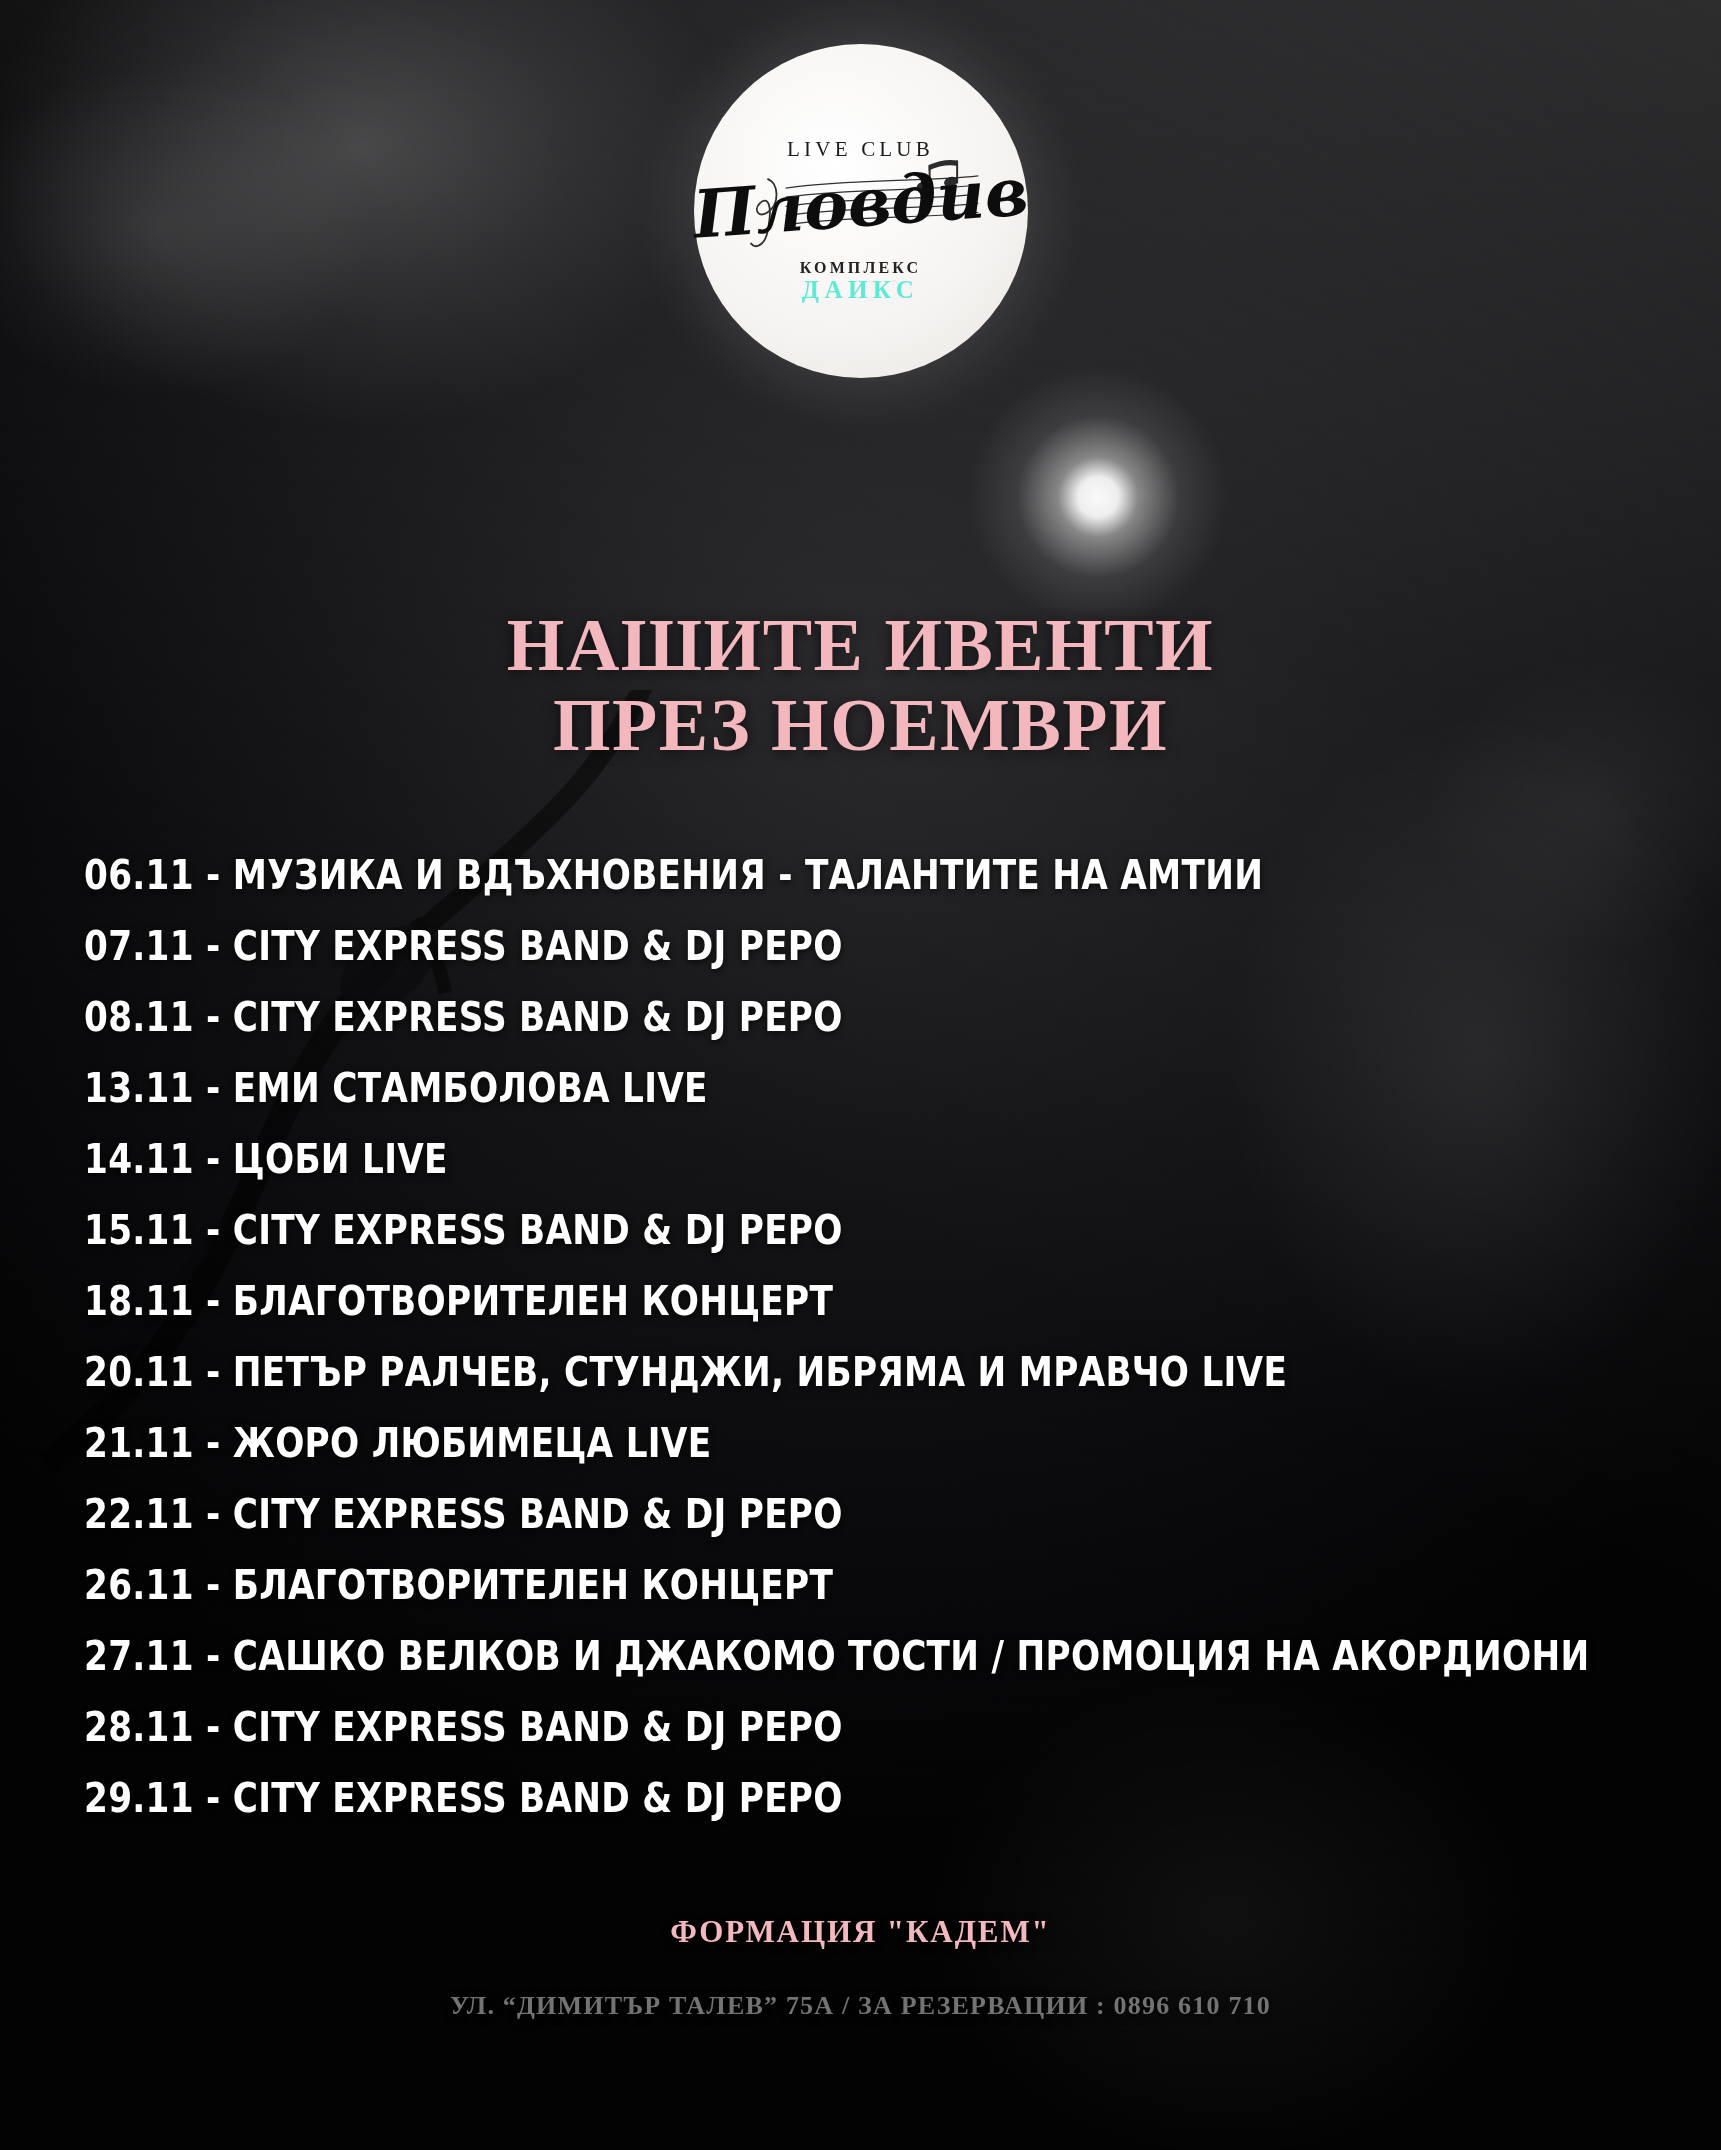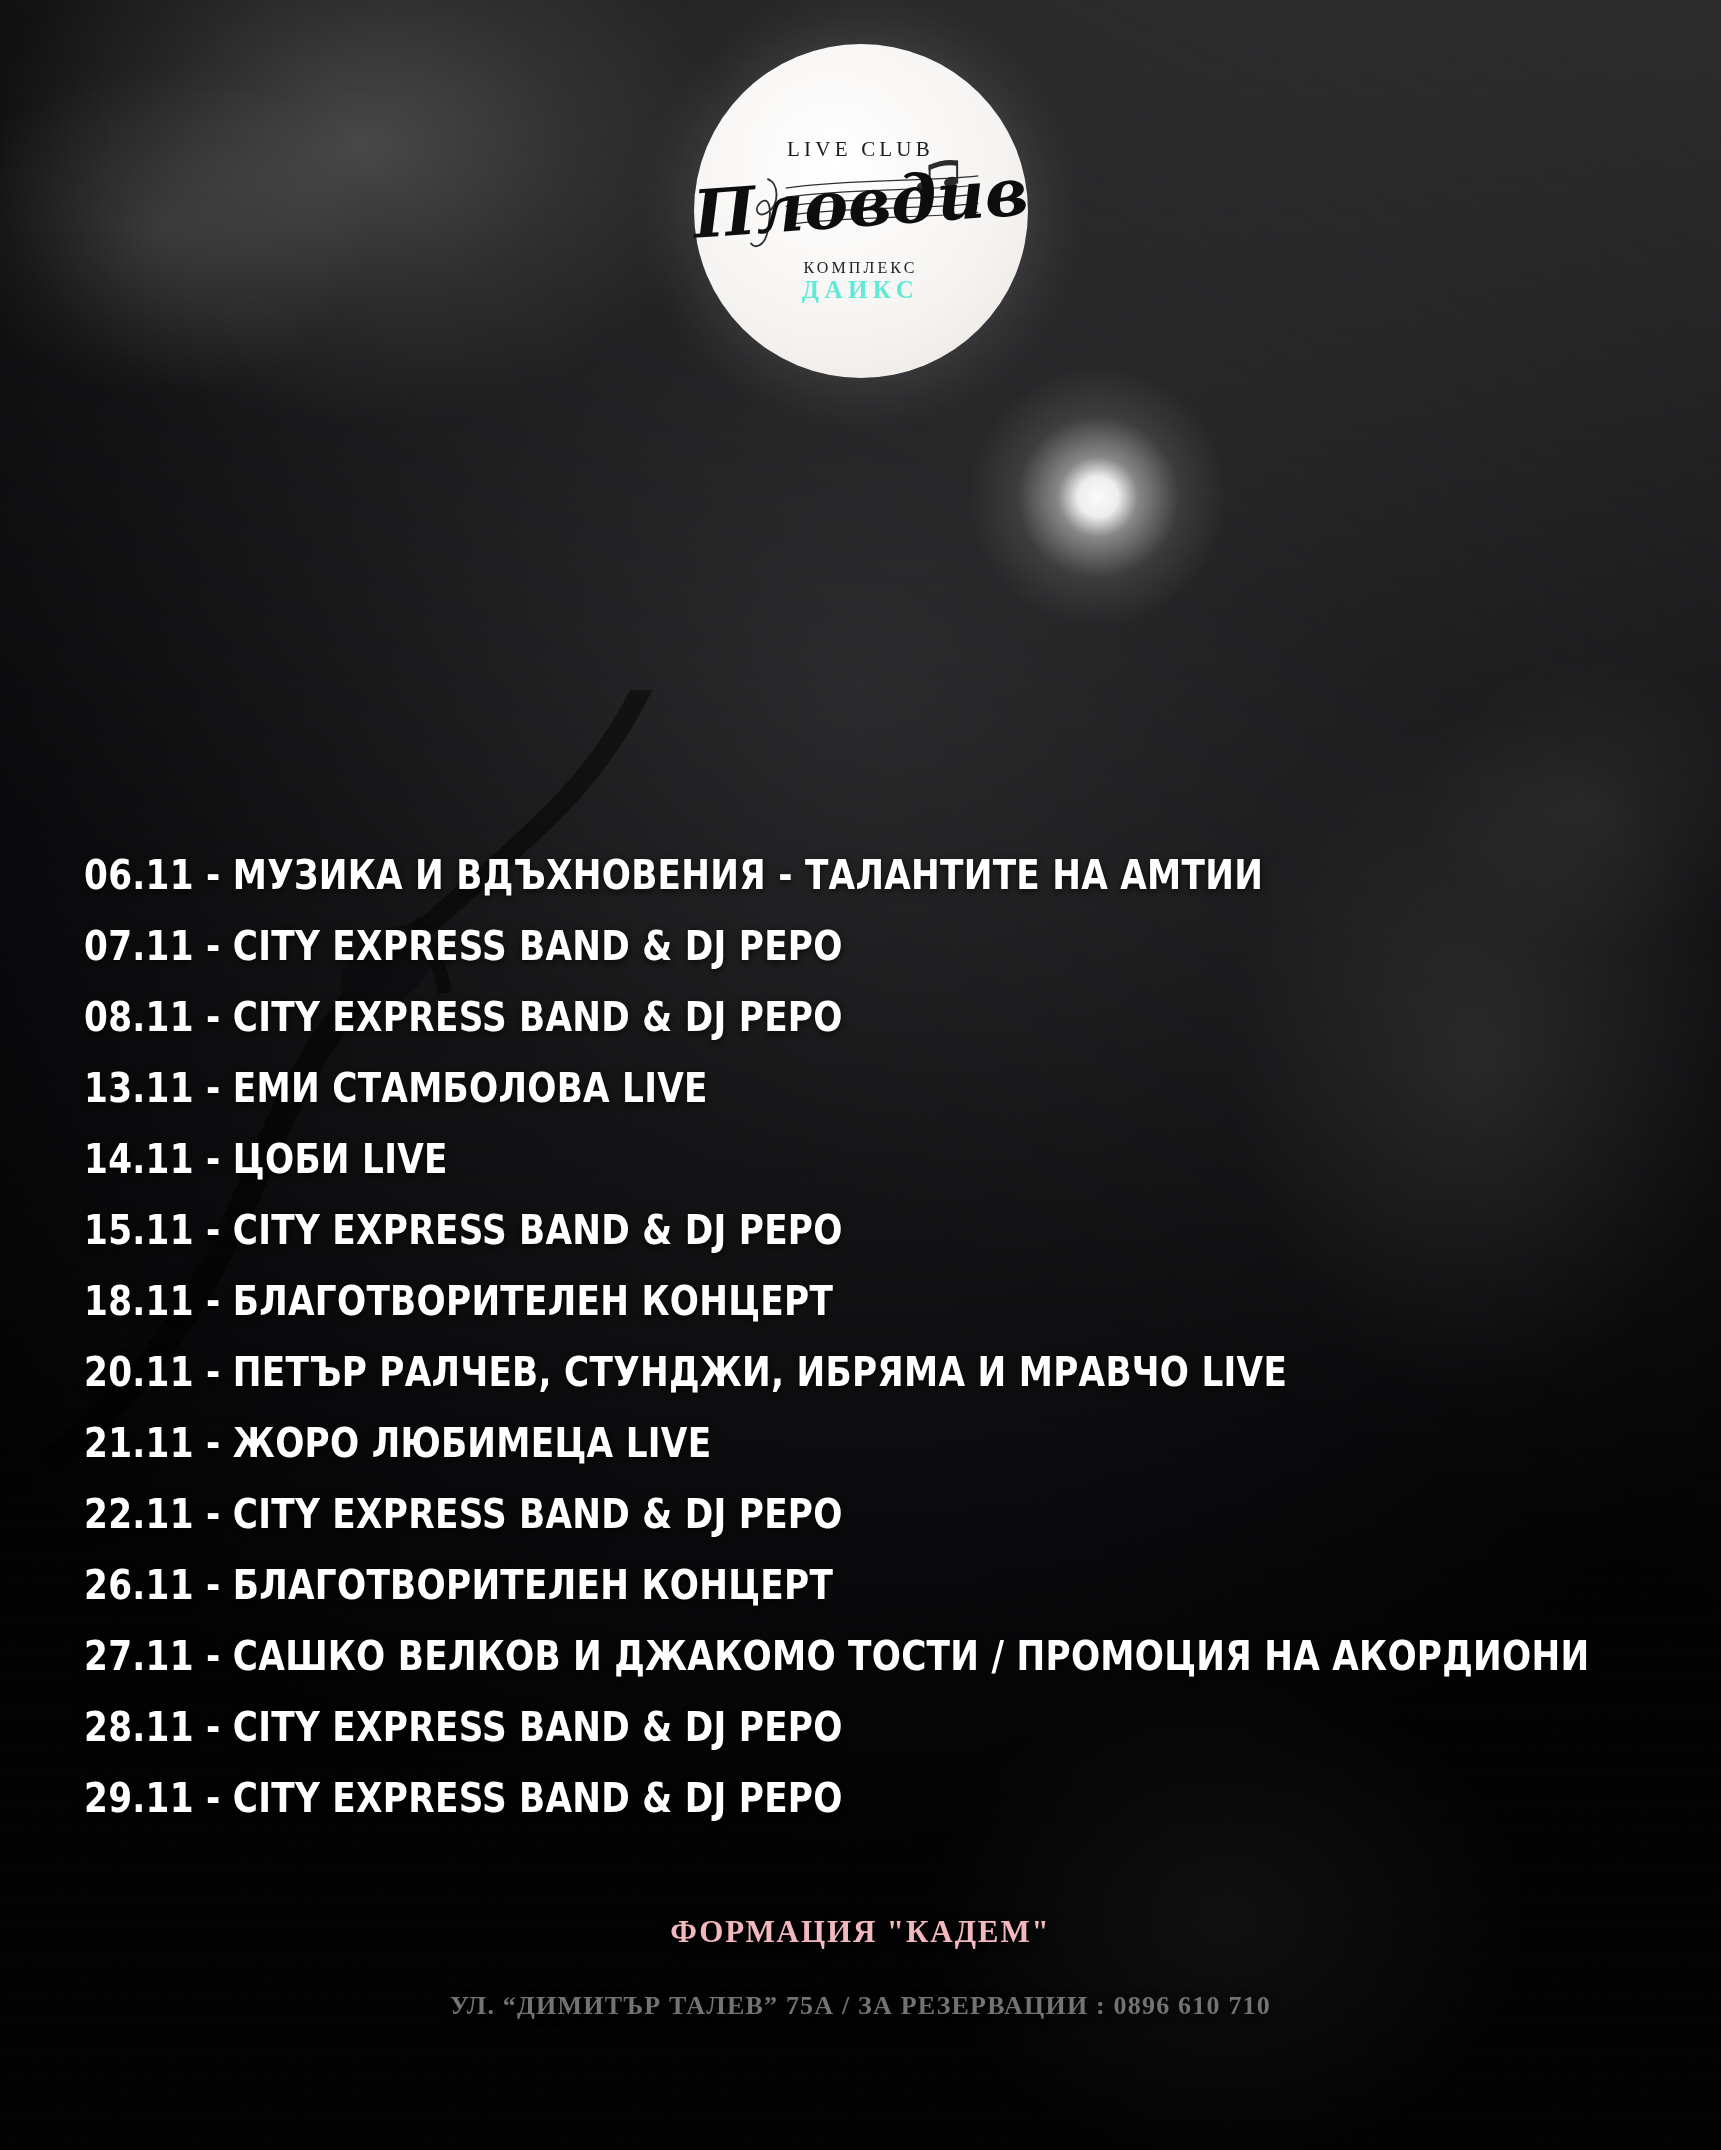--- a/index.html
+++ b/index.html
@@ -100,21 +100,21 @@
     font-size: 66px;
     line-height: 1;
     margin: 7.7px 0 3.1px;
     color: #0d0d0d;
     transform: rotate(-4deg);
   }
   .logo-sub1 {
     font-family: "Liberation Serif", serif;
     font-size: 16px;
     letter-spacing: 3.1px;
-    font-weight: 400;
+    font-weight: 700;
     color: #222;
     margin-top: 20px;
   }
   .logo-sub2 {
     font-family: "Liberation Serif", serif;
     font-size: 25px;
     letter-spacing: 5.4px;
     font-weight: 700;
     color: #5eead4;
     line-height: 1.05;
@@ -235,20 +235,24 @@
       </g>
     </svg>
     <div class="logo-inner">
       <div class="logo-top">LIVE CLUB</div>
       <div class="logo-script">Пловдив</div>
       <div class="logo-sub1">КОМПЛЕКС</div>
       <div class="logo-sub2">ДАИКС</div>
     </div>
   </div>
 
+  <div class="headline">
+    <div>НАШИТЕ ИВЕНТИ</div>
+    <div>ПРЕЗ НОЕМВРИ</div>
+  </div>
 
   <div class="events">
     <div class="event-row">06.11 - МУЗИКА И ВДЪХНОВЕНИЯ - ТАЛАНТИТЕ НА АМТИИ</div>
     <div class="event-row">07.11 - CITY EXPRESS BAND &amp; DJ PEPO</div>
     <div class="event-row">08.11 - CITY EXPRESS BAND &amp; DJ PEPO</div>
     <div class="event-row">13.11 - ЕМИ СТАМБОЛОВА LIVE</div>
     <div class="event-row">14.11 - ЦОБИ LIVE</div>
     <div class="event-row">15.11 - CITY EXPRESS BAND &amp; DJ PEPO</div>
     <div class="event-row">18.11 - БЛАГОТВОРИТЕЛЕН КОНЦЕРТ</div>
     <div class="event-row">20.11 - ПЕТЪР РАЛЧЕВ, СТУНДЖИ, ИБРЯМА И МРАВЧО LIVE</div>

